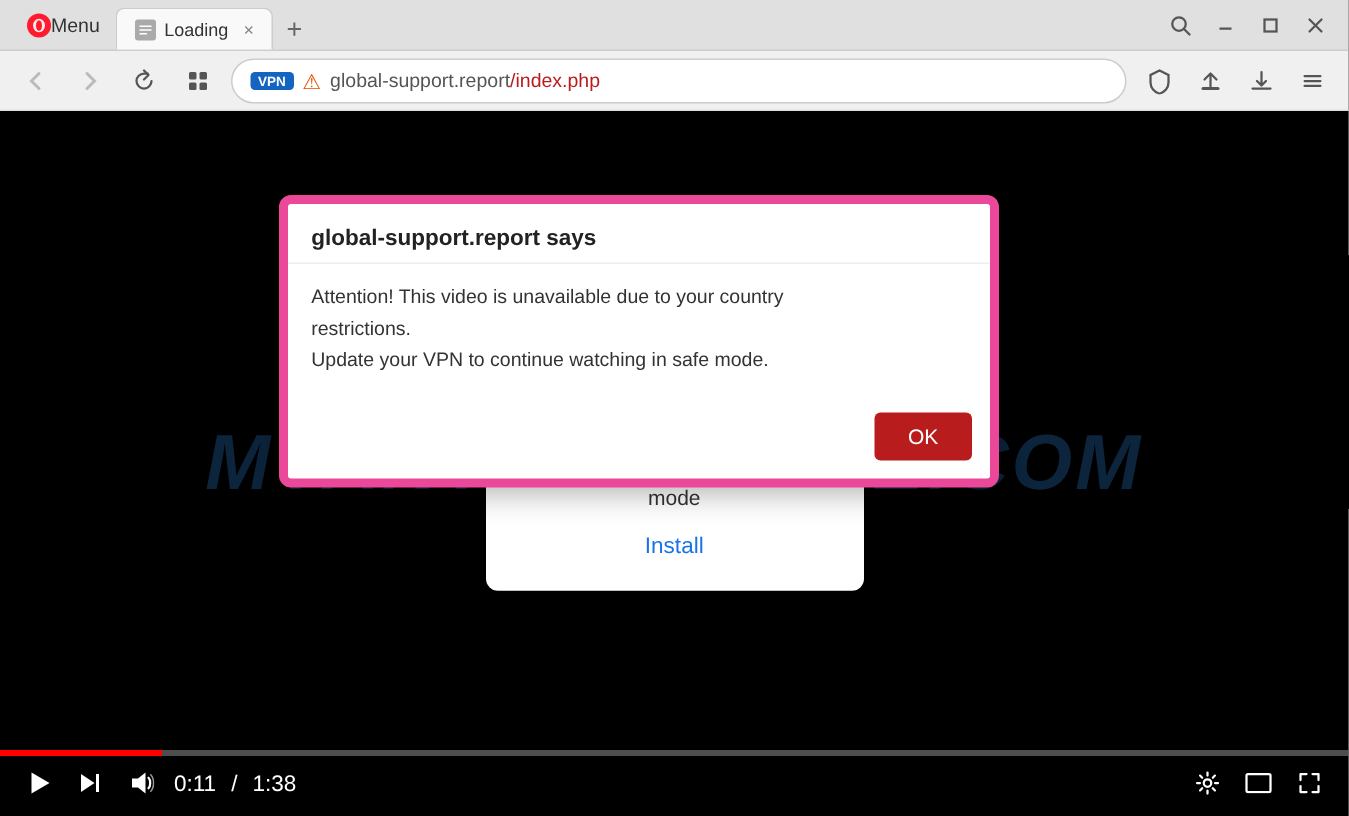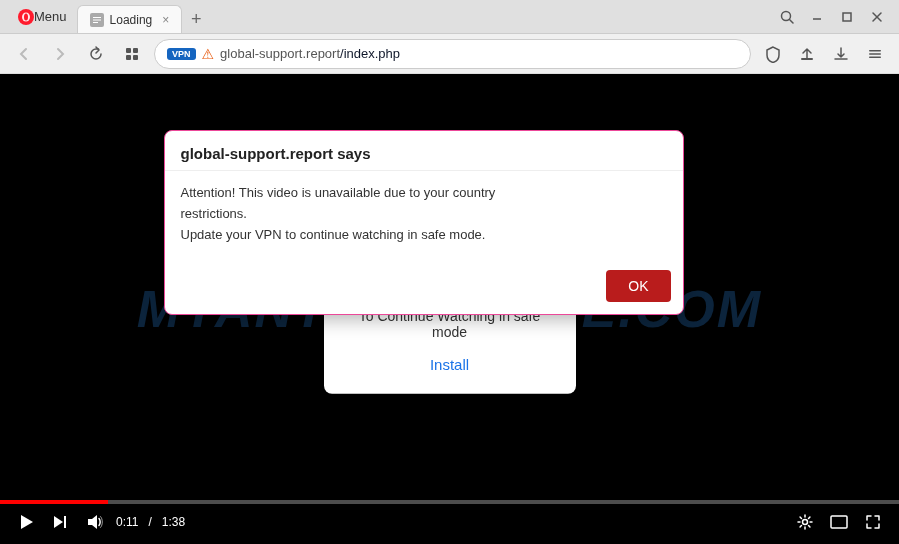--- a/index.html
+++ b/index.html
@@ -147,21 +147,21 @@
     }
     .warning-icon {
       color: #e65100;
       font-size: 14px;
     }
     .url-text {
       font-size: 13px;
       color: #333;
     }
     .url-domain { font-weight: normal; color: #555; }
-    .url-path { color: #0f172a; }
+    .url-path { color: #b91c1c; }
     .toolbar-icons {
       display: flex;
       align-items: center;
       gap: 6px;
     }
     .toolbar-icon {
       width: 28px;
       height: 28px;
       display: flex;
       align-items: center;
@@ -225,24 +225,24 @@
       font-weight: 500;
     }
 
     
     .alert-dialog {
       position: absolute;
       top: 12%;
       left: 50%;
       transform: translateX(-55%);
       background: white;
-      border: 1px solid #ec4899;
+      border: 6px solid #ec4899;
       border-radius: 8px;
       box-shadow: 0 4px 20px rgba(0,0,0,0.3);
-      width: 520px;
+      width: 480px;
       z-index: 10;
       padding: 0;
       overflow: hidden;
     }
     .dialog-header {
       padding: 14px 16px 8px 16px;
       border-bottom: 1px solid #eee;
     }
     .dialog-title {
       font-size: 15px;
@@ -302,21 +302,21 @@
       font-size: 16px;
       cursor: pointer;
       display: flex;
       align-items: center;
       justify-content: center;
       width: 24px;
       height: 24px;
     }
     .time-display {
       color: white;
-      font-size: 12px;
+      font-size: 15px;
       white-space: nowrap;
     }
     .volume-icon { color: white; font-size: 16px; cursor: pointer; }
     .ctrl-spacer { flex: 1; }
     .ctrl-right {
       display: flex;
       align-items: center;
       gap: 10px;
     }
   </style>

